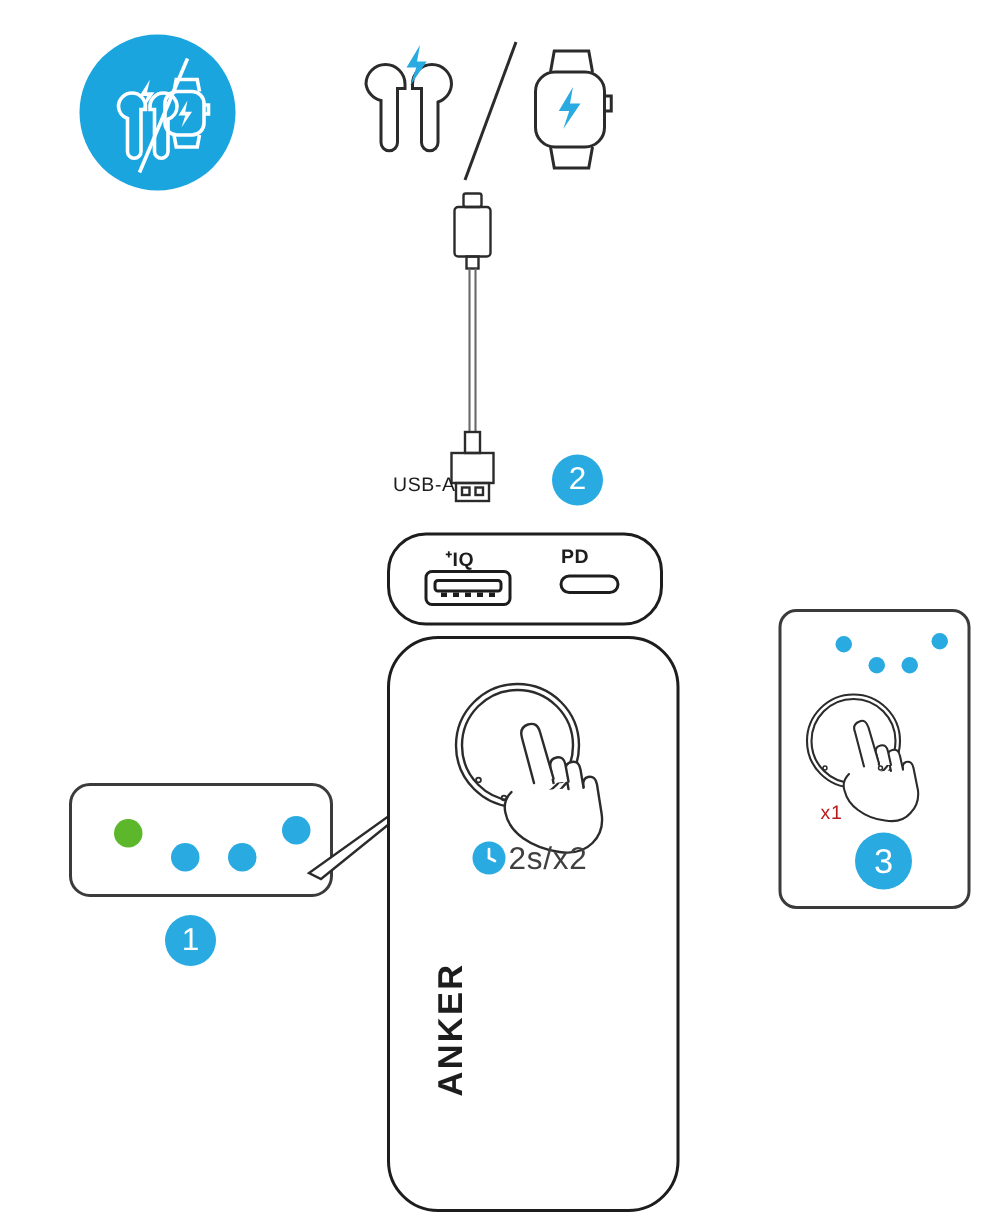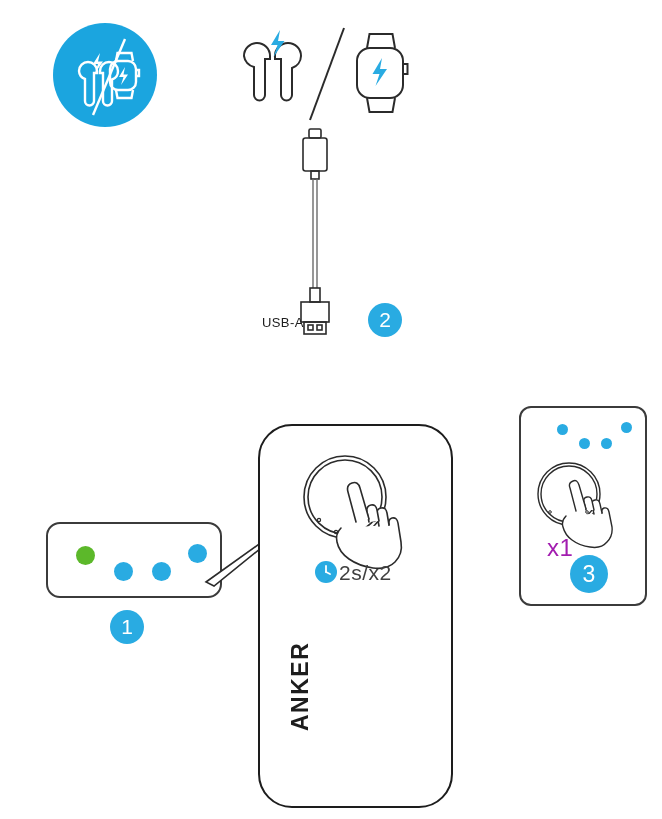--- a/index.html
+++ b/index.html
@@ -111,22 +111,22 @@
   }
   .timing-text {
     left: 339px; top: 561px;
     font-size: 21px;
     color: #404040;
     letter-spacing: .5px;
     white-space: nowrap;
   }
   .x1-text {
     left: 545px; top: 532px;
-    font-size: 24px;
-    color: #a21caf;
+    font-size: 13px;
+    color: #b91c1c;
     letter-spacing: .5px;
   }
   svg { display: block; overflow: visible; }
 </style>
 </head>
 <body>
 
 <div id="sheet">
 
   <div class="abs icon-badge">
@@ -191,20 +191,42 @@
         <rect x="6" y="174" width="28" height="20"></rect>
         <rect x="9" y="194" width="22" height="12"></rect>
         <rect x="13" y="197" width="5" height="5"></rect>
         <rect x="22" y="197" width="5" height="5"></rect>
       </g>
     </svg>
   </div>
   <div class="abs label-usba">USB-A</div>
   <div class="abs step-badge" id="badge-2">2</div>
 
+  <div class="abs port-panel">
+    <div class="abs port-label" style="left:37px; top:6px;">⁺IQ</div>
+    <div class="abs port-label" style="left:114px; top:6px;">PD</div>
+    <svg class="abs" style="left:0; top:0;" width="180" height="58" viewBox="0 0 180 58">
+
+      <g fill="none" stroke="#1d1d1d" stroke-width="2">
+        <rect x="24" y="24" width="56" height="22" rx="4"></rect>
+        <rect x="30" y="30" width="44" height="7" rx="2"></rect>
+      </g>
+      <g fill="#1d1d1d">
+        <rect x="34" y="38" width="4" height="3"></rect>
+        <rect x="42" y="38" width="4" height="3"></rect>
+        <rect x="50" y="38" width="4" height="3"></rect>
+        <rect x="58" y="38" width="4" height="3"></rect>
+        <rect x="66" y="38" width="4" height="3"></rect>
+      </g>
+
+      <g fill="none" stroke="#1d1d1d" stroke-width="2">
+        <rect x="114" y="27" width="38" height="11" rx="5.5"></rect>
+      </g>
+    </svg>
+  </div>
 
   <div class="abs led-bubble">
     <div class="led-dot" style="left:28px;  top:22px; background:#5CB82A;"></div>
     <div class="led-dot" style="left:66px;  top:38px; background:#29ABE2;"></div>
     <div class="led-dot" style="left:104px; top:38px; background:#29ABE2;"></div>
     <div class="led-dot" style="left:140px; top:20px; background:#29ABE2;"></div>
   </div>
   <div class="abs step-badge" id="badge-1">1</div>
 
   <svg class="abs" style="left:200px; top:470px;" width="160" height="120" viewBox="0 0 160 120">

